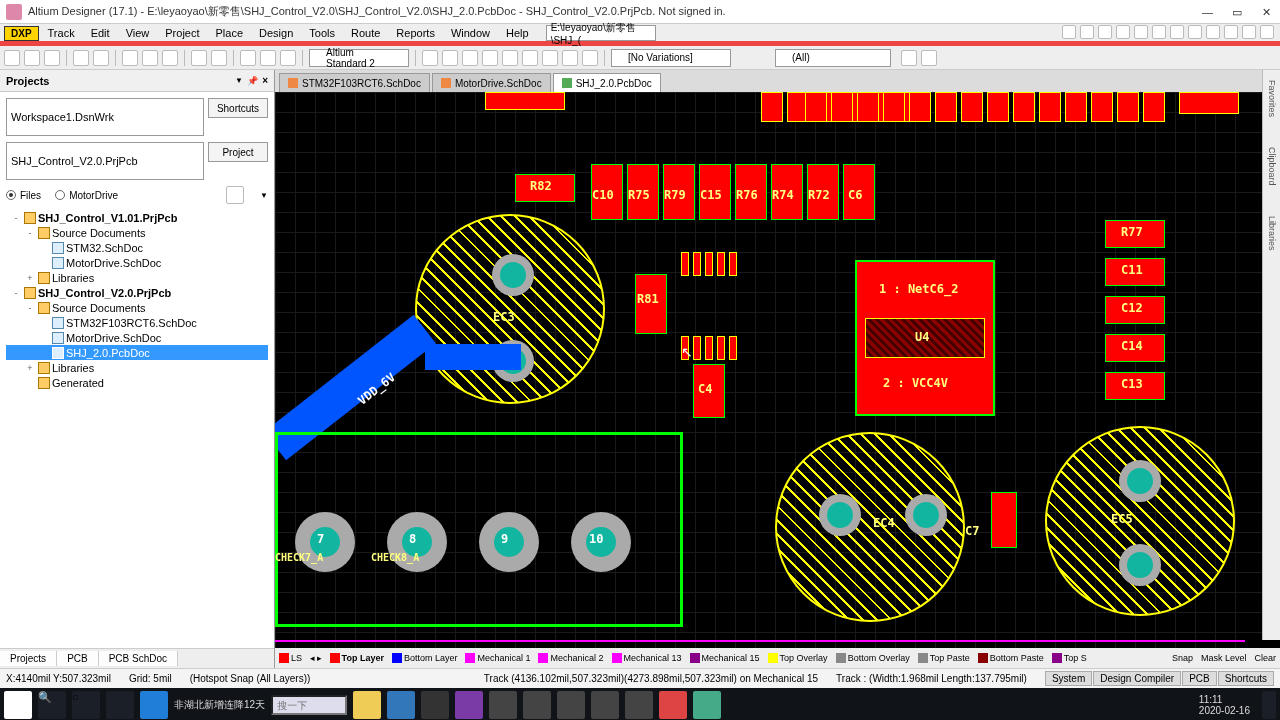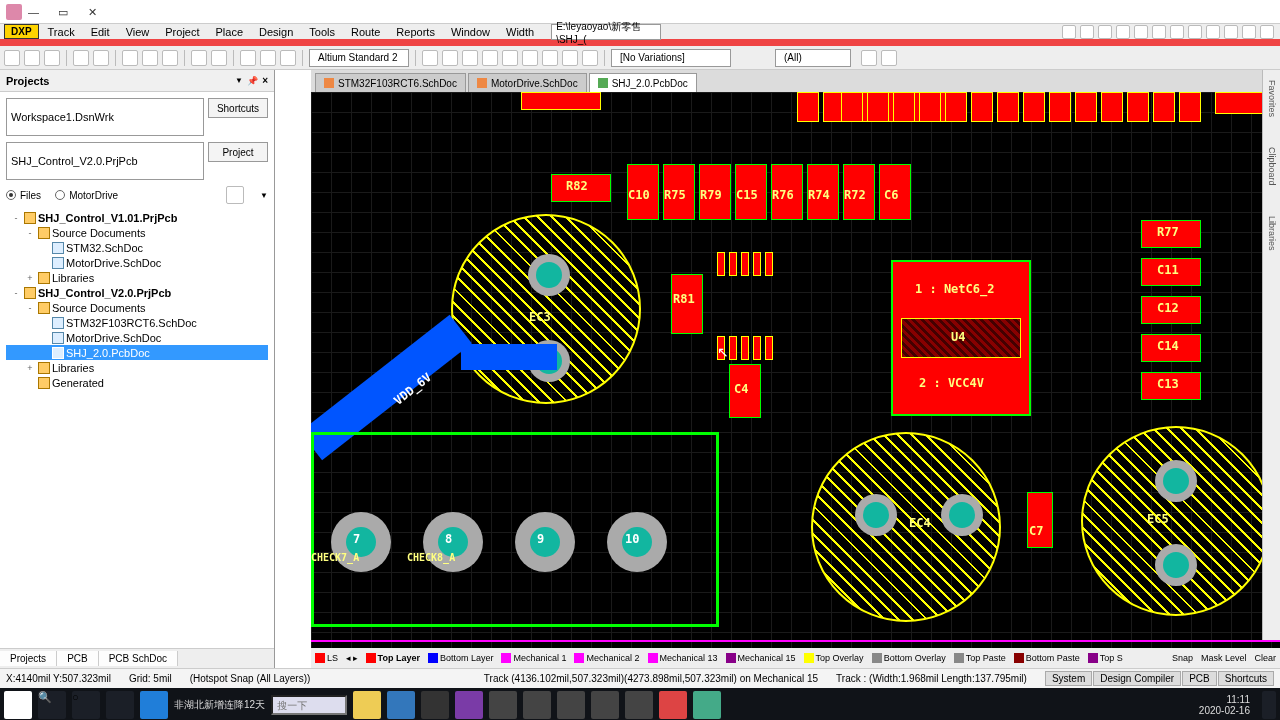--- a/index.html
+++ b/index.html
@@ -2,29 +2,29 @@
 <html><head>
 <meta charset="utf-8">
 <style>
 * { margin:0; padding:0; box-sizing:border-box; font-family:"Segoe UI",Tahoma,sans-serif; }
 body { width:1280px; height:720px; background:#fff; overflow:hidden; font-size:11px; position:relative; }
 .titlebar { height:24px; background:#fff; display:flex; align-items:center; padding:0 6px; border-bottom:1px solid #ccc; }
 .titlebar .icon { width:16px;height:16px;background:#d8a; margin-right:6px; border-radius:2px;}
 .titlebar .ttl { flex:1; color:#333; font-size:11px;}
 .winbtns { display:flex; gap:18px; }
 .winbtn { width:12px; height:12px; color:#333; font-size:11px; cursor:default; }
-.menubar { height:22px; background:#eee; display:flex; align-items:flex-start; padding:0 4px; border-bottom:7px solid #ef4444; gap:2px;}
+.menubar { height:22px; background:#eee; display:flex; align-items:flex-end; padding:0 4px; border-bottom:5px solid #ef4444; gap:2px;}
 .dxp { background:#ffd400; color:#000; font-weight:bold; padding:1px 6px; border:1px solid #333; font-size:10px;}
 .menu-item { padding:2px 7px; font-size:11px; cursor:default;}
 .pathbox { margin-left:8px; background:#fff; border:1px solid #999; height:16px; width:110px; padding:0 4px; font-size:10px; display:flex; align-items:center;}
 .tb2 { height:24px; background:#eee; display:flex; align-items:center; padding:0 4px; border-bottom:1px solid #ccc; gap:4px;}
 .tb-btn { width:16px;height:16px; border:1px solid #bbb; background:#fff; border-radius:2px;}
 .tb-sep { width:1px; height:16px; background:#bbb; margin:0 2px;}
-.tb-combo { height:18px; border:1px solid #999; padding:0 8px; background:#fff; font-size:10px; display:flex;align-items:center;}
-.main { display:flex; height:598px;gap:36px; }
+.tb-combo { height:18px; border:1px solid #999; padding:0 16px; background:#fff; font-size:10px; display:flex;align-items:center;}
+.main { display:flex; height:598px; }
 .sidebar { width:275px; background:#fff; border-right:1px solid #999; display:flex; flex-direction:column;}
 .panel-hdr { height:22px; background:#f0f0f0; border-bottom:1px solid #ccc; display:flex; align-items:center; padding:0 6px; font-size:11px; font-weight:bold;}
 .panel-hdr .sp { flex:1;}
 .panel-body { flex:1; padding:6px; overflow:auto;}
 .combo { width:100%; height:28px; border:1px solid #999; padding:18px 4px; font-size:11px; background:#fff; display:flex; align-items:center; margin-bottom:6px;}
 .row2 { display:flex; gap:4px; margin-bottom:6px;}
 .row2 .combo { flex:1; margin:0;}
 .row2 .btn { width:60px; height:20px; border:1px solid #999; background:#f4f4f4; font-size:10px; display:flex;align-items:center;justify-content:center;}
 .radios { display:flex; gap:14px; margin-bottom:6px; align-items:center;}
 .radio { display:flex; align-items:center; gap:4px; font-size:10px;}
@@ -51,21 +51,21 @@
 .layer-sw .sw { width:10px;height:10px;}
 .status { height:20px; background:#f4f4f4; border-top:1px solid #ccc; display:flex; align-items:center; font-size:10px; padding:0 6px; gap:18px;}
 .status .sp { flex:1;}
 .sys-tabs { display:flex; gap:1px;}
 .sys-tab { background:#ddd; padding:1px 6px; border:1px solid #aaa;}
 .taskbar { height:34px; background:#101318; display:flex; align-items:center; padding:0 4px; gap:6px;}
 .tbi { width:28px;height:28px; background:#2a2f38; border-radius:2px;}
 .tbi.start{background:#fff;}
 .tbi.edge{background:#207ed9;}
 .search-tb { width:76px;height:20px; background:#dde; font-size:10px; padding:0 4px; color:#666;}
-.clock { color:#ddd; font-size:10px; text-align:right; margin-left:auto; margin-right:6px; line-height:11px;}
+.clock { color:#ddd; font-size:10px; margin-left:auto; margin-right:6px; line-height:11px;}
 .right-strip { position:absolute; right:0; top:70px; width:18px; height:570px; background:#eee; border-left:1px solid #bbb; display:flex; flex-direction:column; align-items:center; gap:30px; padding-top:10px;}
 .right-strip span { writing-mode:vertical-rl; font-size:9px; color:#555;}
 
 .pad { position:absolute; background:#ff0000; border:1px solid #ff0;}
 .pad.g { border-color:#0f0;}
 .lbl { position:absolute; color:#ffff80; font-family:monospace; font-size:12px; font-weight:bold;}
 .circ { position:absolute; border:2px solid #ff0; border-radius:50%;}
 .hole { position:absolute; background:#aaa; border-radius:50%;}
 .hole.inner { background:#12b6a0;}
 .via { position:absolute; background:#888; border-radius:50%;}
@@ -75,40 +75,41 @@
 .tb-right-icons { position:absolute; right:6px; top:25px; display:flex; gap:4px;}
 .tb-right-icons .tb-btn{width:14px;height:14px;}
 .gridline-v{position:absolute;top:0;bottom:0;width:1px;background:#1a1a1a;}
 .gridline-h{position:absolute;left:0;right:0;height:1px;background:#1a1a1a;}
 </style>
 </head>
 <body>
 
 <div class="titlebar">
   <span class="icon"></span>
+  <span class="ttl">Altium Designer (17.1) - E:\leyaoyao\新零售\SHJ_Control_V2.0\SHJ_Control_V2.0\SHJ_2.0.PcbDoc - SHJ_Control_V2.0.PrjPcb. Not signed in.</span>
   <div class="winbtns">
     <span class="winbtn">—</span>
     <span class="winbtn">▭</span>
     <span class="winbtn">✕</span>
   </div>
 </div>
 
 <div class="menubar">
   <span class="dxp">DXP</span>
   <span class="menu-item">Track</span>
   <span class="menu-item">Edit</span>
   <span class="menu-item">View</span>
   <span class="menu-item">Project</span>
   <span class="menu-item">Place</span>
   <span class="menu-item">Design</span>
   <span class="menu-item">Tools</span>
   <span class="menu-item">Route</span>
   <span class="menu-item">Reports</span>
   <span class="menu-item">Window</span>
-  <span class="menu-item">Width</span>
+  <span class="menu-item">Help</span>
   <span class="pathbox">E:\leyaoyao\新零售\SHJ_(</span>
   <div class="tb-right-icons">
     <span class="tb-btn"></span>
     <span class="tb-btn"></span>
     <span class="tb-btn"></span>
     <span class="tb-btn"></span>
     <span class="tb-btn"></span>
     <span class="tb-btn"></span>
     <span class="tb-btn"></span>
     <span class="tb-btn"></span>
@@ -144,21 +145,21 @@
   <span class="tb-btn"></span>
   <span class="tb-btn"></span>
   <span class="tb-btn"></span>
   <span class="tb-btn"></span>
   <span class="tb-btn"></span>
   <span class="tb-btn"></span>
   <span class="tb-btn"></span>
   <span class="tb-btn"></span>
   <span class="tb-sep"></span>
   <span class="tb-combo" style="width:120px">[No Variations]</span>
-  <span class="tb-combo" style="width:76px;margin-left:40px">(All)</span>
+  <span class="tb-combo" style="width:116px;margin-left:40px">(All)</span>
   <span class="tb-btn" style="margin-left:6px"></span>
   <span class="tb-btn"></span>
 </div>
 
 <div class="main">
 
   <div class="sidebar">
     <div class="panel-hdr">
       <span>Projects</span>
       <span class="sp"></span>
@@ -448,21 +449,21 @@
       <div class="hole" style="left:630px;top:402px;width:42px;height:42px"></div>
         <div class="hole inner" style="left:638px;top:410px;width:26px;height:26px"></div>
       <div class="circ hatch" style="left:770px;top:334px;width:190px;height:190px"></div>
       <div class="lbl" style="left:836px;top:420px">EC5</div>
       <div class="hole" style="left:844px;top:368px;width:42px;height:42px"></div>
         <div class="hole inner" style="left:852px;top:376px;width:26px;height:26px"></div>
       <div class="hole" style="left:844px;top:452px;width:42px;height:42px"></div>
         <div class="hole inner" style="left:852px;top:460px;width:26px;height:26px"></div>
 
       <div class="pad g" style="left:716px;top:400px;width:26px;height:56px"></div>
-        <div class="lbl" style="left:718px;top:432px">C7</div>
+        <div class="lbl" style="left:690px;top:432px">C7</div>
 
       <div class="magenta-line" style="left:0;top:548px;width:970px"></div>
 
       <div class="pad" style="left:904px;top:0;width:60px;height:22px"></div>
       <div class="pad" style="left:530px;top:0;width:22px;height:30px"></div>
       <div class="pad" style="left:556px;top:0;width:22px;height:30px"></div>
       <div class="pad" style="left:582px;top:0;width:22px;height:30px"></div>
       <div class="pad" style="left:608px;top:0;width:22px;height:30px"></div>
       <div class="pad" style="left:634px;top:0;width:22px;height:30px"></div>
       <div class="pad" style="left:660px;top:0;width:22px;height:30px"></div>

